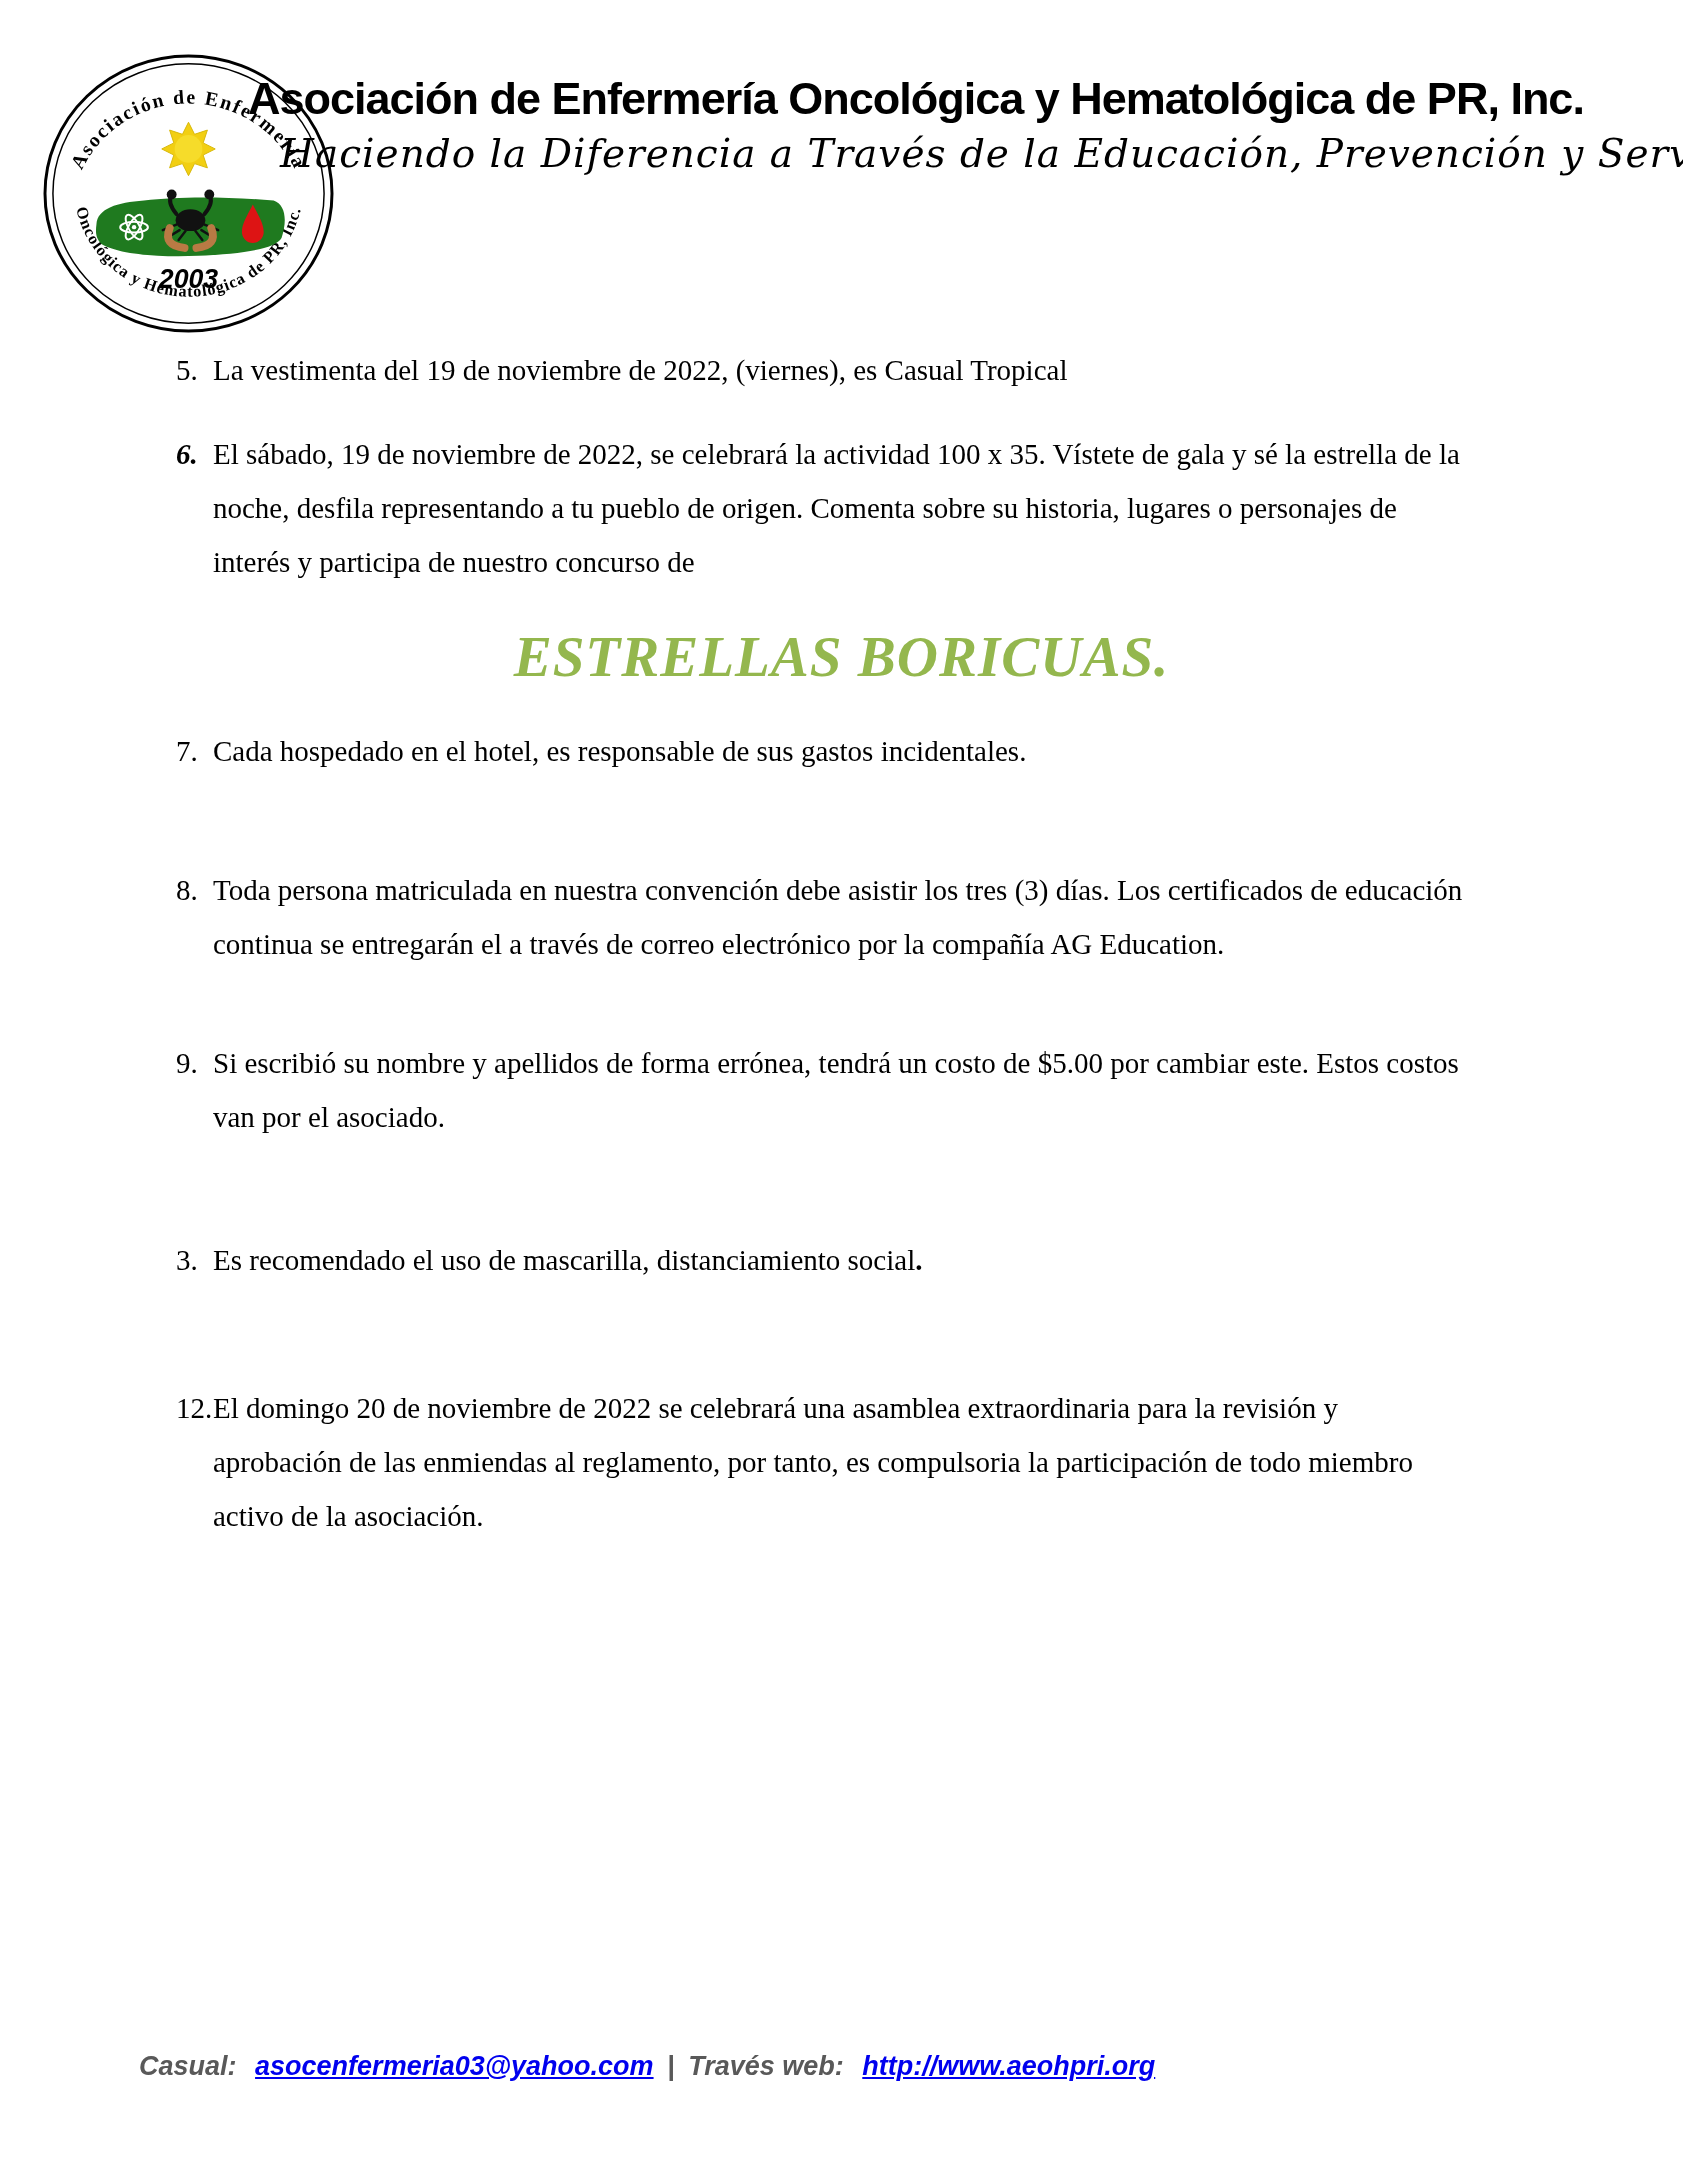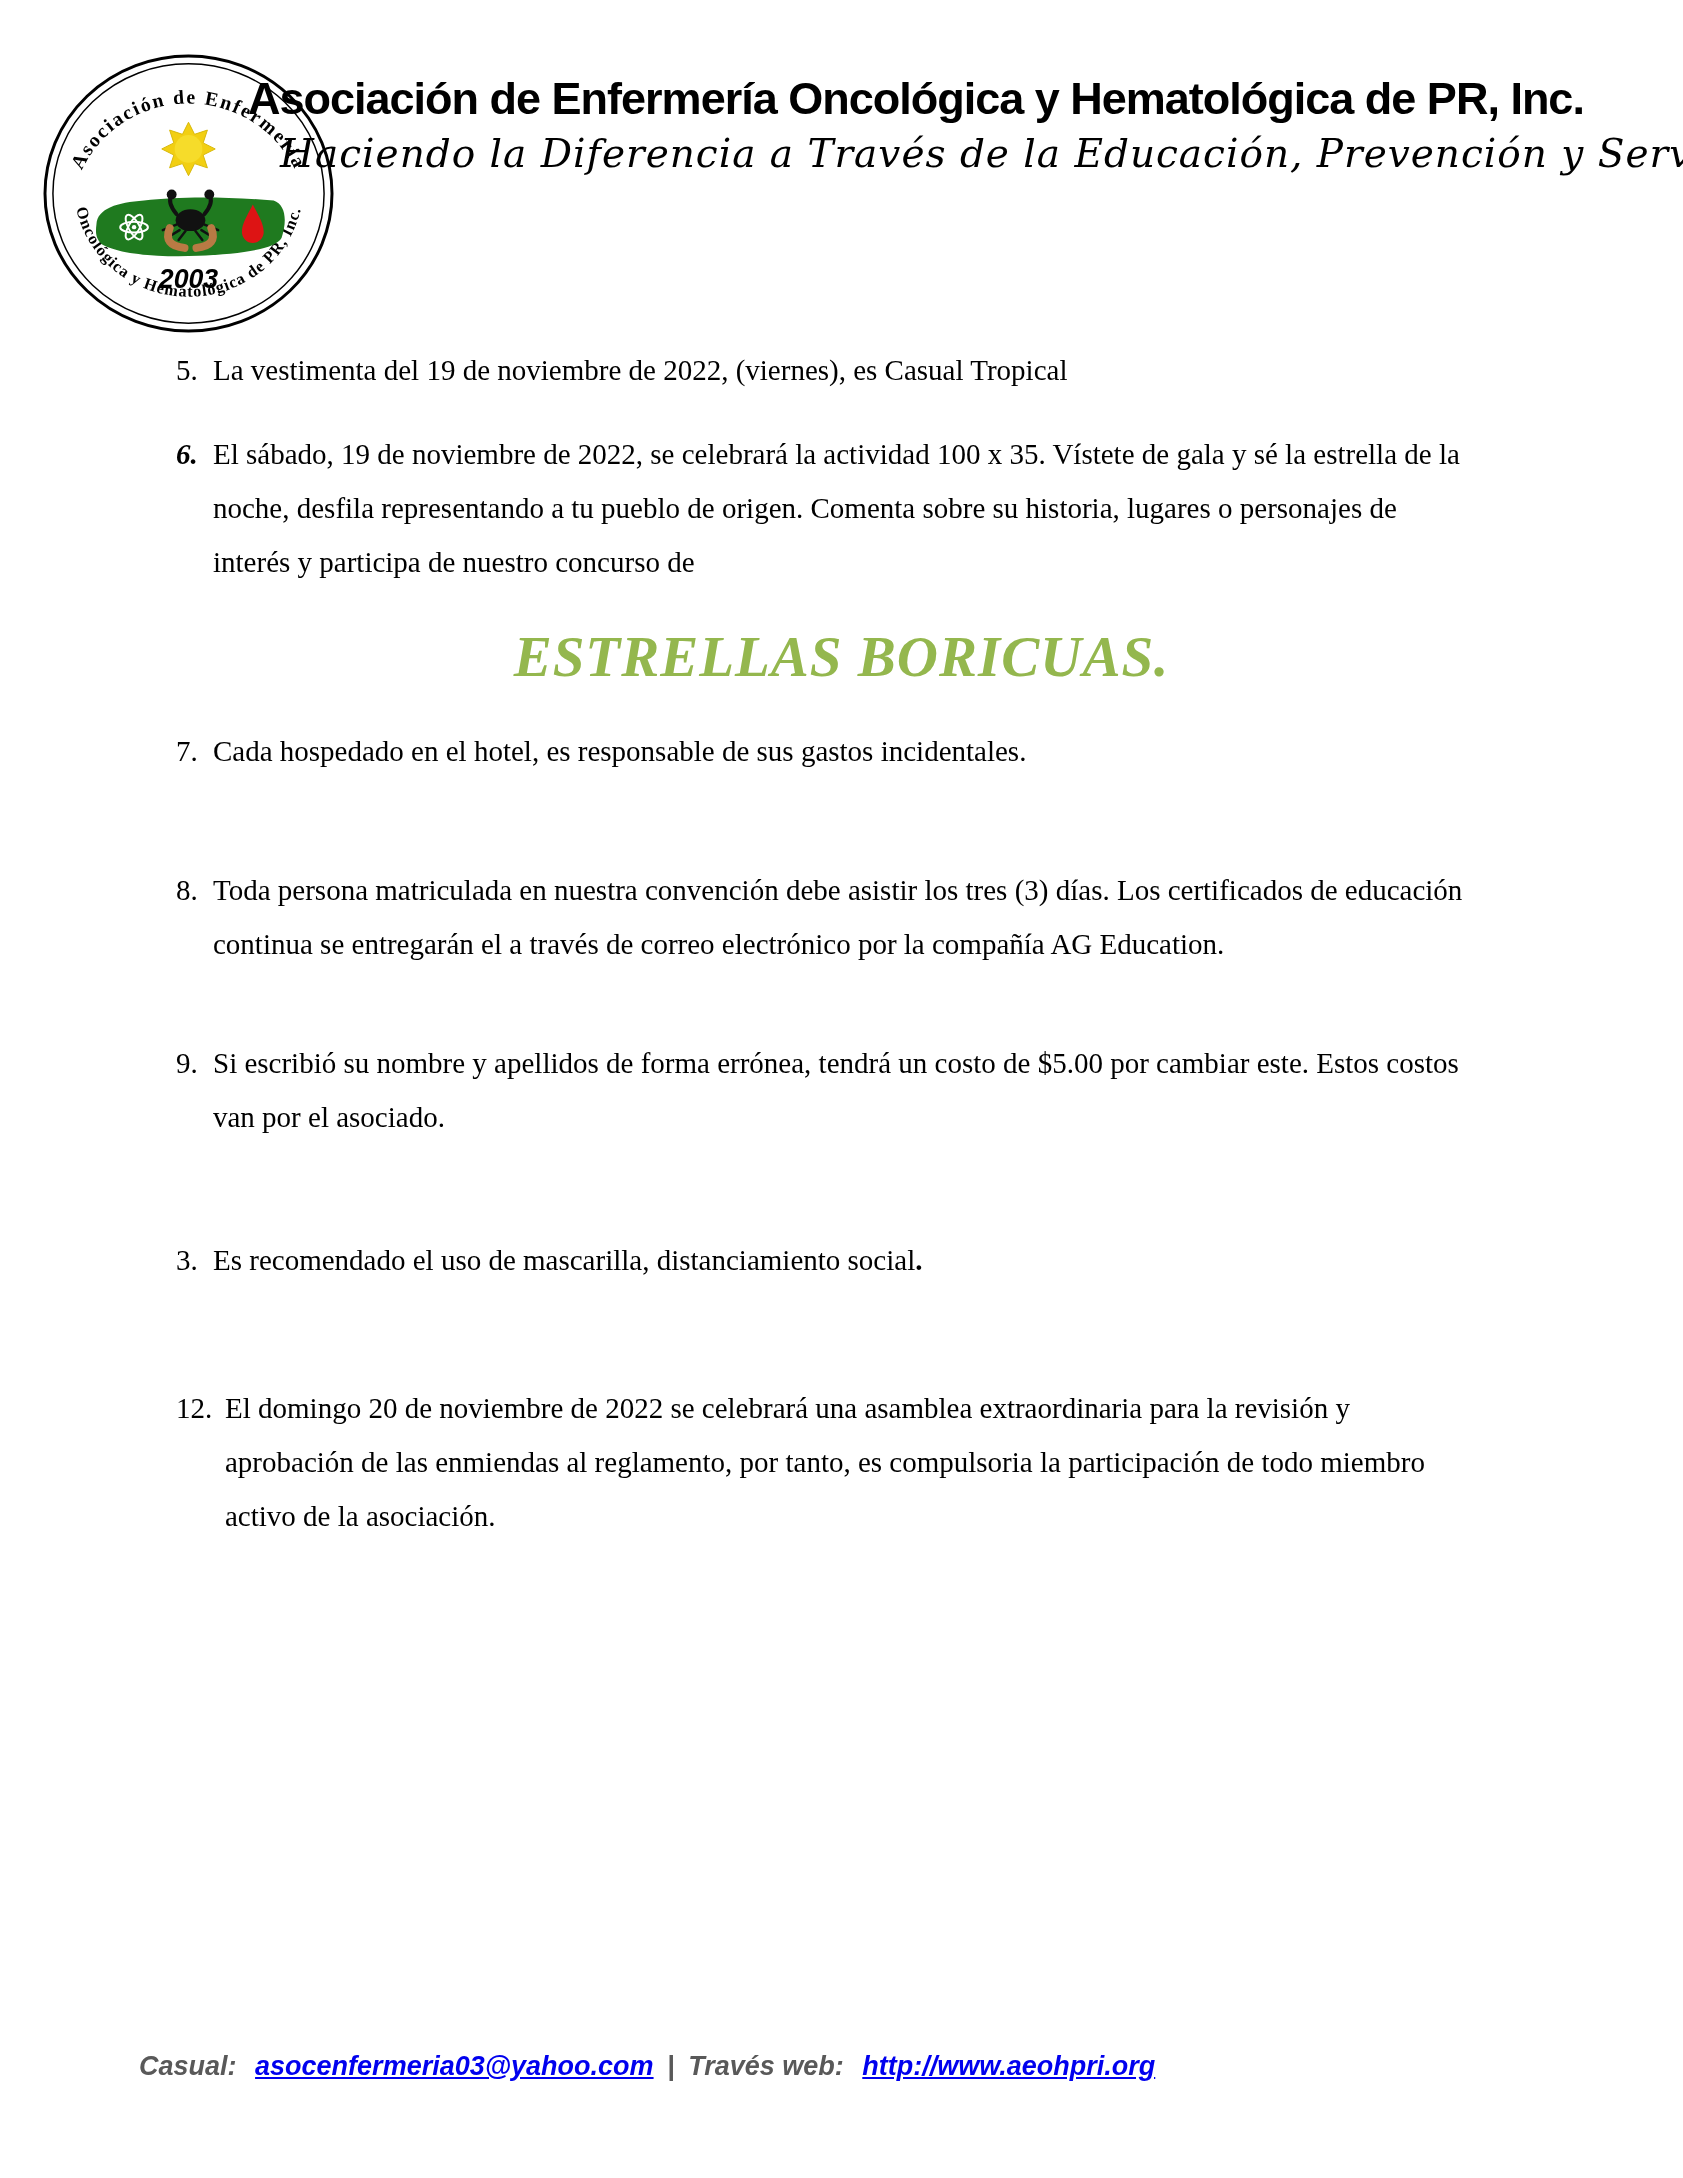--- a/index.html
+++ b/index.html
@@ -61,21 +61,21 @@
     font-weight:bold;font-style:italic;
     font-size:57px;line-height:79px;letter-spacing:1px;
     color:var(--heading-green);
     white-space:nowrap;
   }
   .m-i7{margin-top:28px;}
   .m-i8{margin-top:85px;}
   .m-i9{margin-top:65px;}
   .m-i10{margin-top:139px;}
   .m-i11{margin-top:89px;}
-  .m-i12{margin-top:94px;gap:12px;}
+  .m-i12{margin-top:94px;}
   .bold{font-weight:bold;}
   
   .footer{
     position:absolute;left:139px;top:2045px;width:1386px;
     font-family:"Liberation Sans", sans-serif;
     font-weight:bold;font-style:italic;
     font-size:27px;line-height:43px;
     color:var(--footer-gray);
   }
   .footer a{

